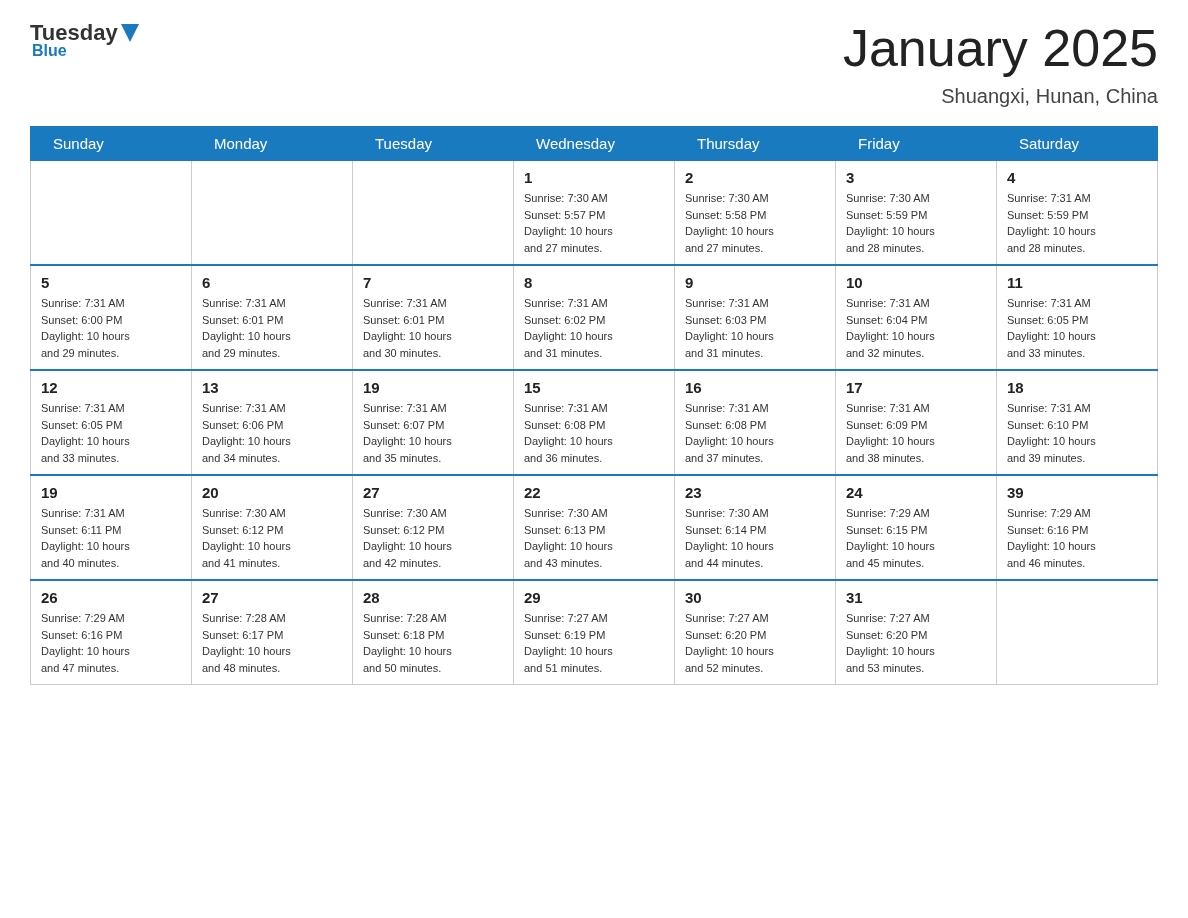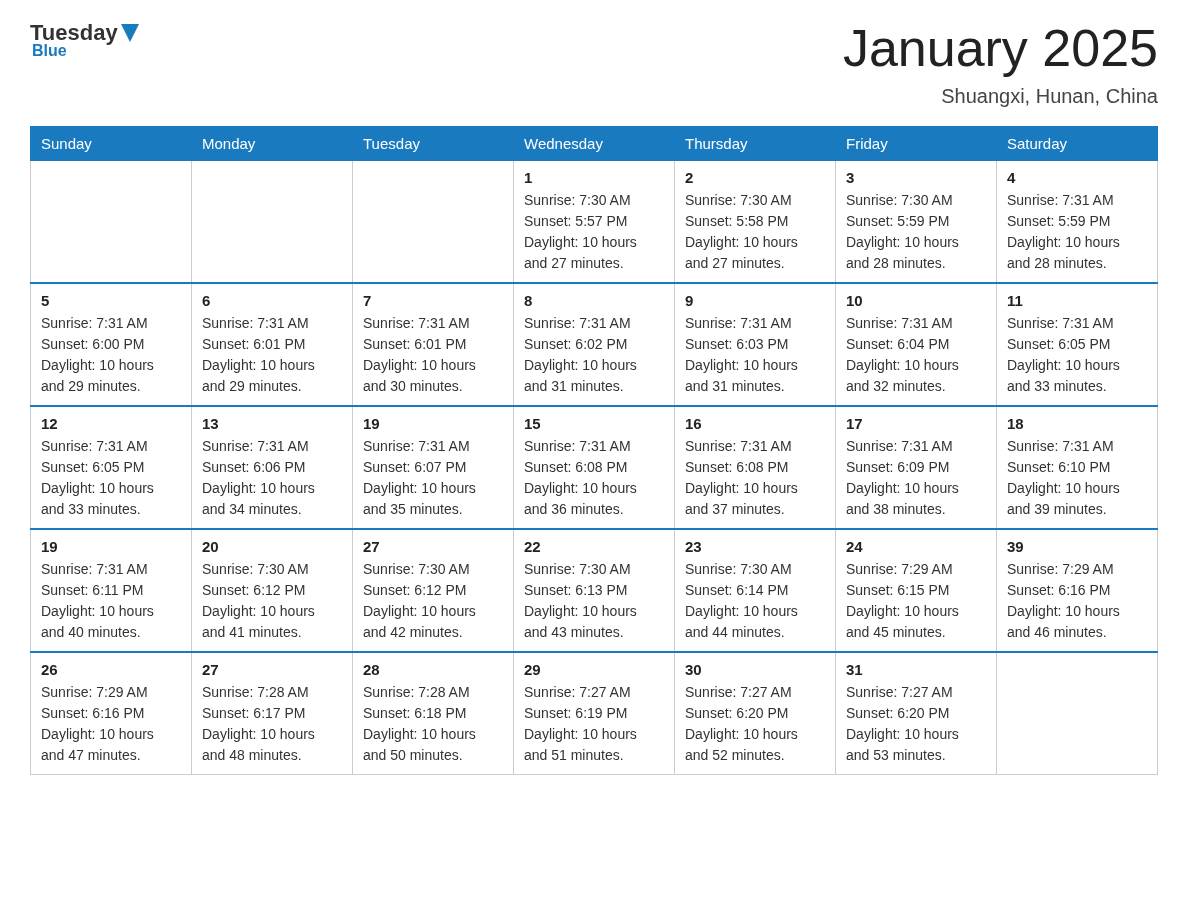--- a/index.html
+++ b/index.html
@@ -51,21 +51,21 @@
     .calendar {
       width: 100%;
       border-collapse: collapse;
       border: 1px solid #ccc;
     }
     .calendar th {
       background-color: #1a7abf;
       color: #fff;
       font-size: 15px;
       font-weight: normal;
-      padding: 8px 10px;
+      padding: 8px 22px;
       text-align: left;
       border: 1px solid #1a7abf;
     }
     .calendar td {
       width: 14.28%;
       vertical-align: top;
       padding: 8px 10px;
       border: 1px solid #ccc;
       font-size: 13px;
       color: #333;
@@ -73,21 +73,21 @@
       border-top: 2px solid #1a7abf;
     }
     .day-number {
       font-size: 15px;
       font-weight: bold;
       color: #222;
       display: block;
       margin-bottom: 4px;
     }
     .day-info {
-      font-size: 14px;
+      font-size: 11px;
       color: #333;
       line-height: 1.5;
     }
     .empty-cell {
       background: #fff;
     }
     tr:first-child td {
       border-top: 1px solid #ccc;
     }
   </style>

